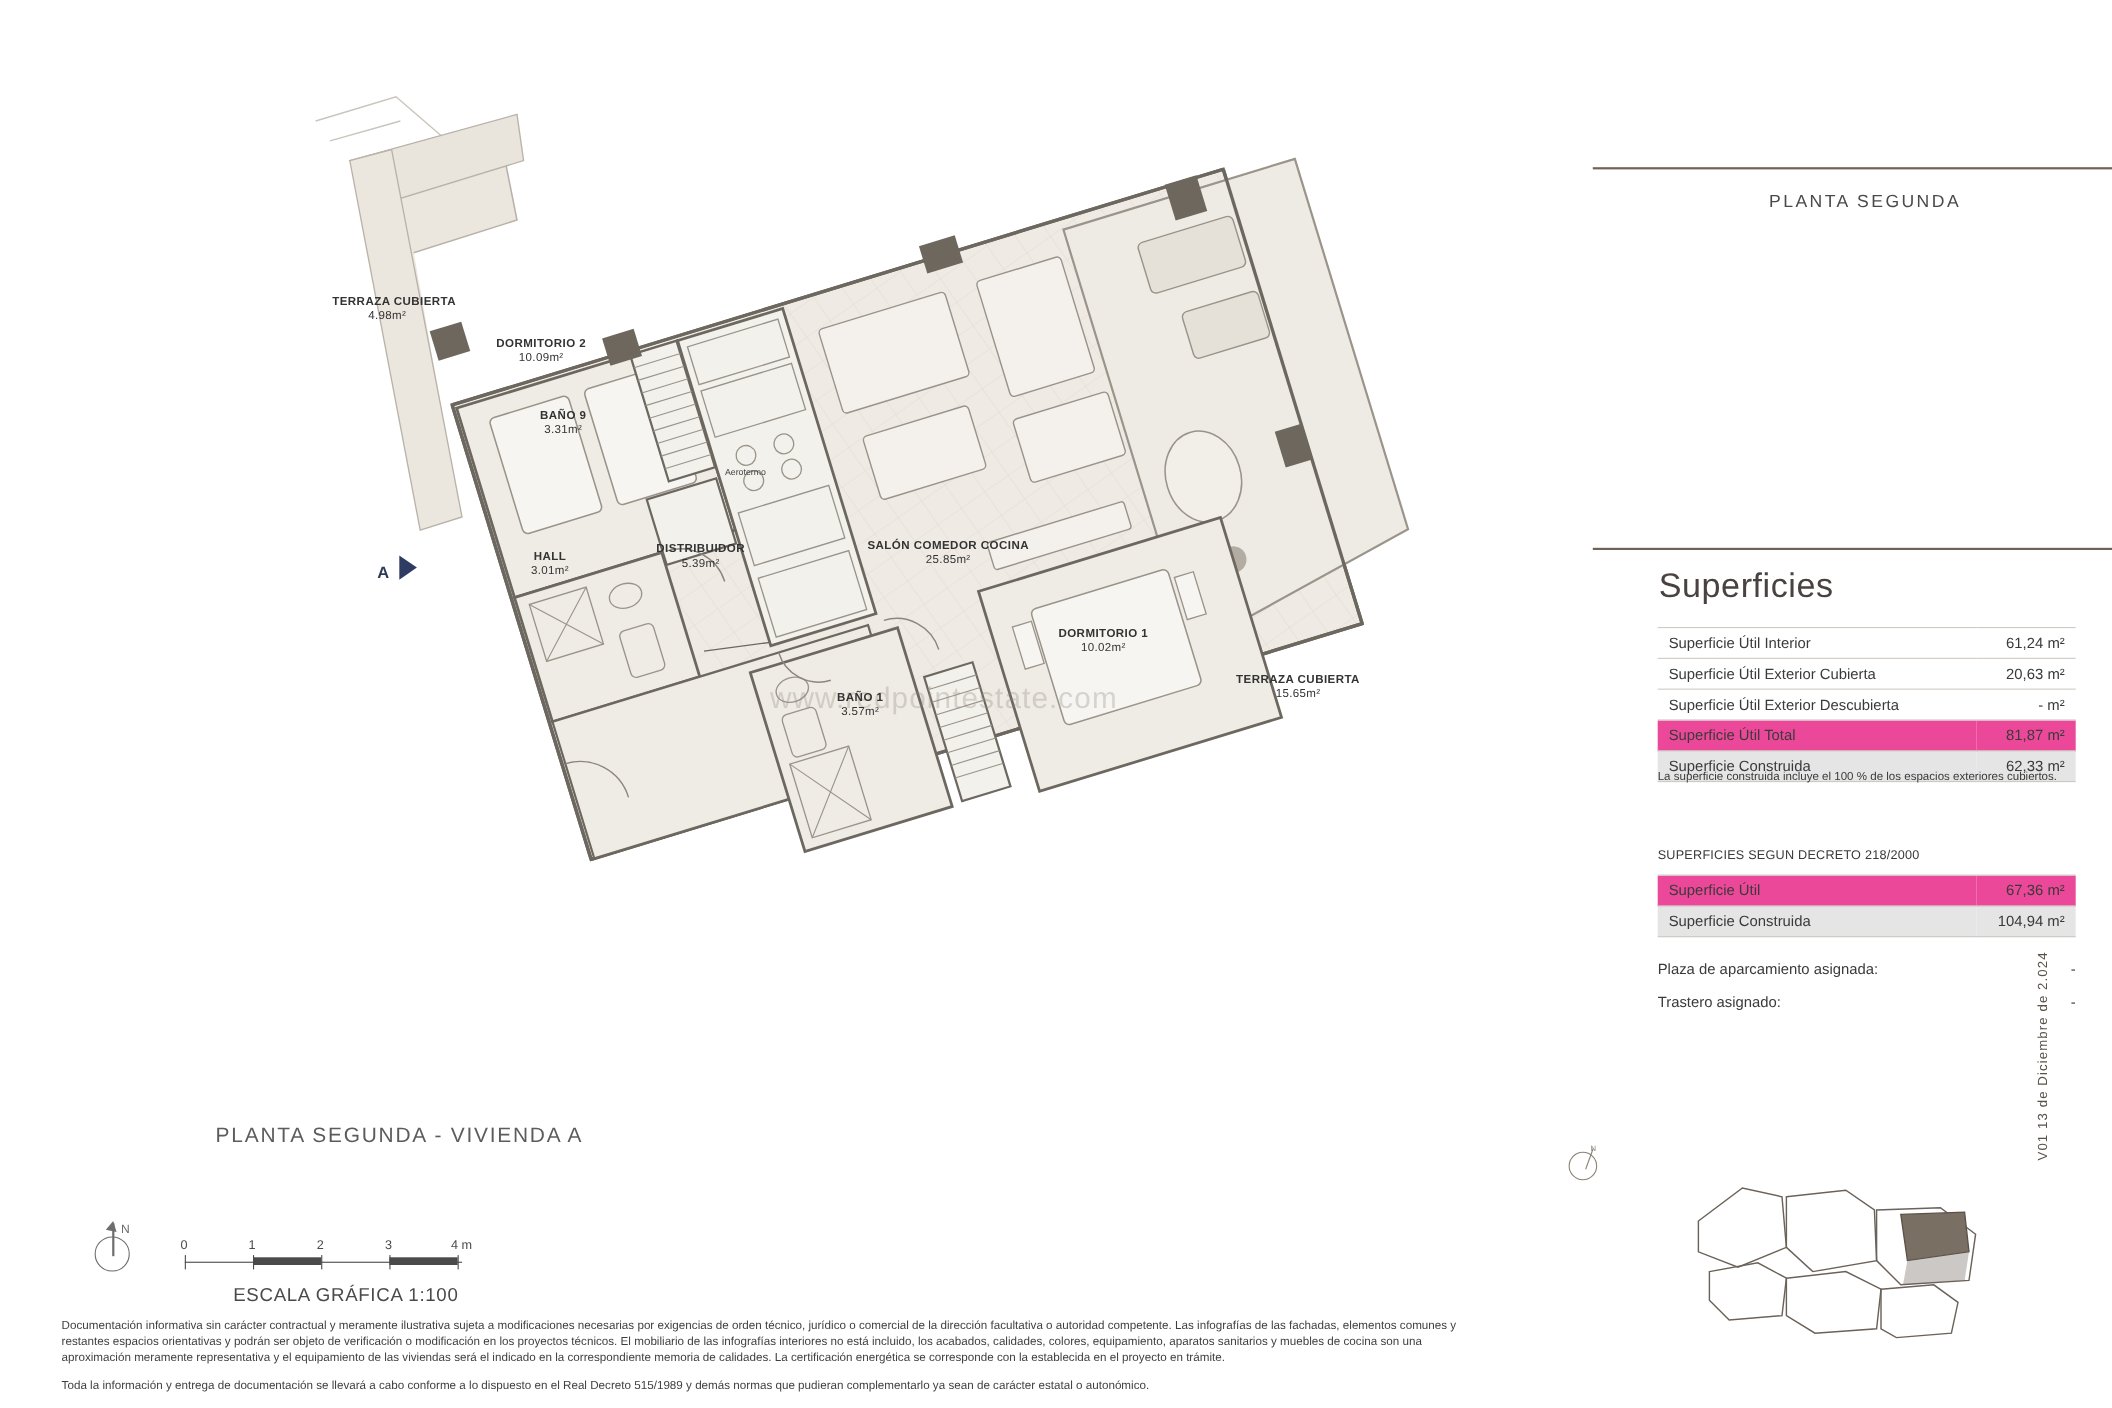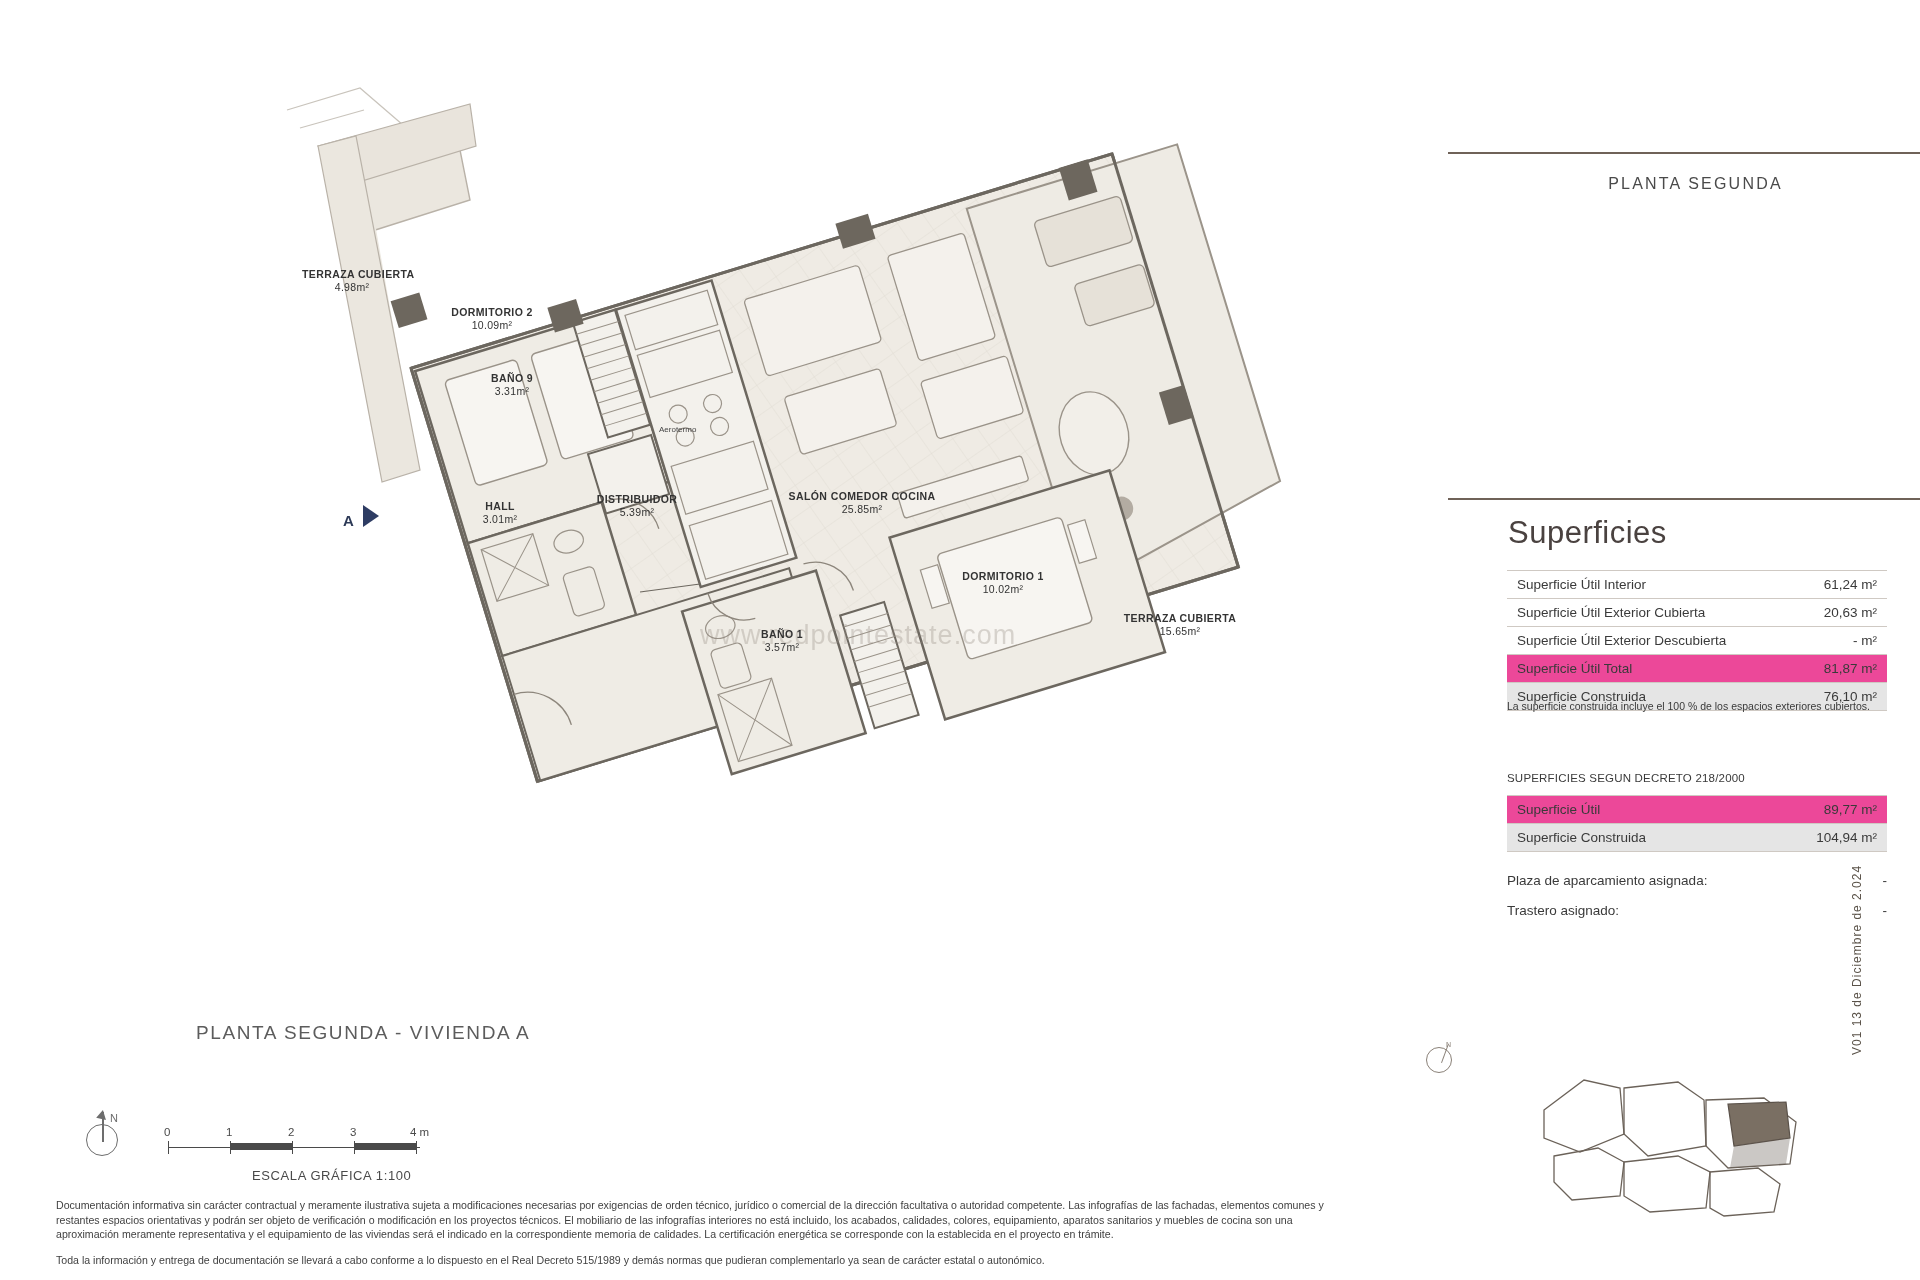--- a/index.html
+++ b/index.html
@@ -85,21 +85,21 @@
   .compass .circ { position: absolute; left: 0; top: 14px; width: 32px; height: 32px; border: 1.3px solid #6d6d6d; border-radius: 50%; }
   .compass .needle { position: absolute; left: 16px; top: 2px; width: 1.6px; height: 30px; background: #6d6d6d; }
   .compass .head { position: absolute; left: 11px; top: 0px; width: 0; height: 0; border-left: 5px solid transparent; border-right: 5px solid transparent; border-bottom: 9px solid #6d6d6d; transform: rotate(12deg); }
   .compass .nlab { position: absolute; left: 24px; top: 2px; font-size: 11px; color: #6d6d6d; }
 
   .scalebar { position: absolute; left: 160px; top: 1126px; width: 270px; height: 40px; }
   .scalebar .axis { position: absolute; left: 8px; top: 21px; width: 252px; height: 1.3px; background: #4a4a4a; }
   .scalebar .tick { position: absolute; top: 15px; width: 1.3px; height: 13px; background: #4a4a4a; }
   .scalebar .fill { position: absolute; top: 17px; height: 7px; background: #4a4a4a; }
   .scalebar .num { position: absolute; top: 0px; font-size: 11.5px; color: #4a4a4a; }
-  .scale-text { position: absolute; left: 212px; top: 1168px; font-size: 13px; letter-spacing: 0.6px; color: #4a4a4a; margin-left: 40px; }
+  .scale-text { position: absolute; left: 212px; top: 1168px; font-size: 17px; letter-spacing: 0.6px; color: #4a4a4a; }
 
   .legal { position: absolute; left: 56px; top: 1198px; width: 1290px; font-size: 10.6px; line-height: 1.38; color: #3f3f3f; }
   .legal p { margin: 0 0 11px 0; }
 
   
   .floor { position: absolute; left: 0; top: 0; width: 1415px; height: 1050px; }
   .watermark {
     position: absolute; left: 700px; top: 620px;
     font-size: 27px; color: rgba(150,140,130,0.33); letter-spacing: 1px;
     font-family: "Liberation Sans", sans-serif;
@@ -369,33 +369,33 @@
       <tr>
         <td>Superficie Útil Exterior Descubierta</td>
         <td class="val">- m²</td>
       </tr>
       <tr class="row-shade">
         <td>Superficie Útil Total</td>
         <td class="val">81,87 m²</td>
       </tr>
       <tr class="row-dark">
         <td>Superficie Construida</td>
-        <td class="val">76,10 m²</td>
+        <td class="val">62,33 m²</td>
       </tr>
     </tbody>
       </table>
 
     <div class="note">La superficie construida incluye el 100 % de los espacios exteriores cubiertos.</div>
     <div class="sub-head">SUPERFICIES SEGUN DECRETO 218/2000</div>
 
     <table class="sup tbl2">
       <tbody>
           <tr class="row-shade">
         <td>Superficie Útil</td>
-        <td class="val">89,77 m²</td>
+        <td class="val">67,36 m²</td>
       </tr>
       <tr class="row-dark">
         <td>Superficie Construida</td>
         <td class="val">104,94 m²</td>
       </tr>
     </tbody>
       </table>
 
     <div class="assign assign-1">
       <span class="lbl">Plaza de aparcamiento asignada:</span>

